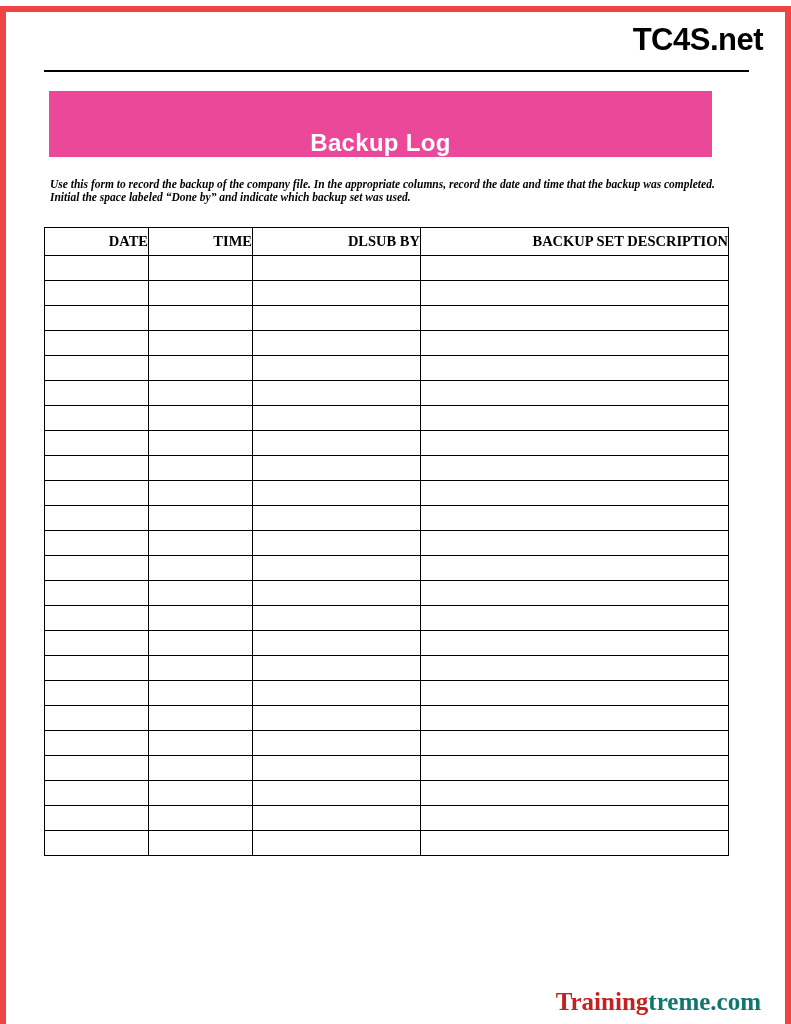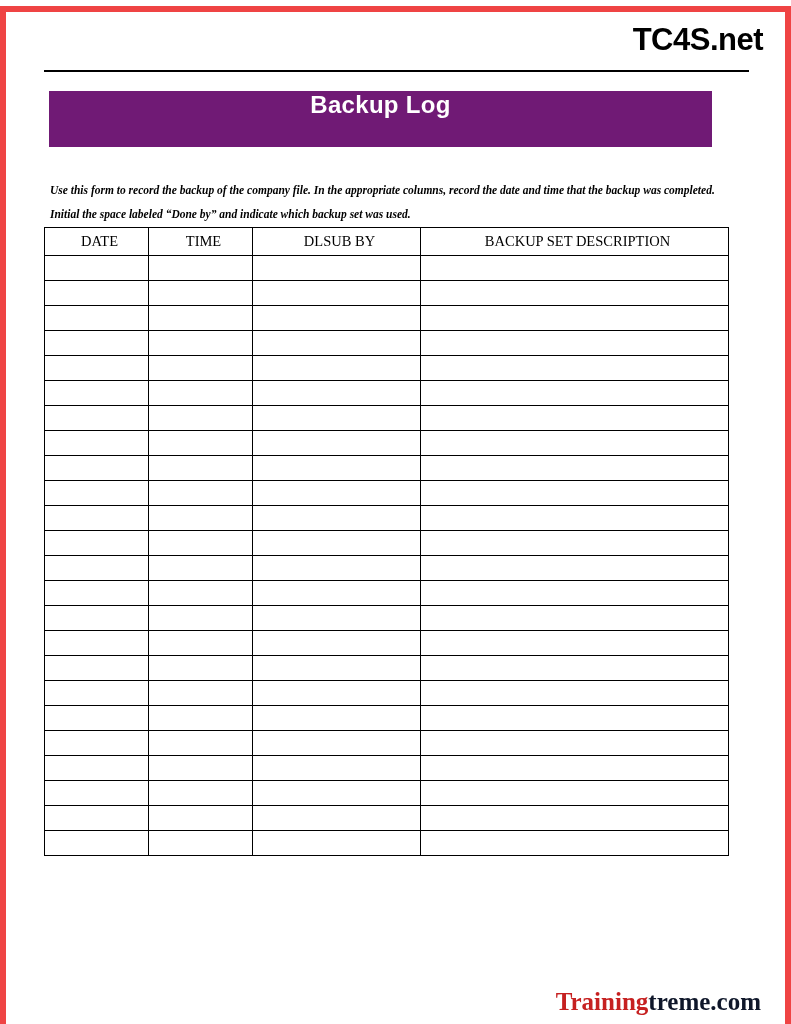--- a/index.html
+++ b/index.html
@@ -46,66 +46,66 @@
     height: 2px;
     background: #000;
   }
 
   
   .banner {
     position: absolute;
     left: 43px;
     top: 79px;
     width: 663px;
-    height: 56px;
-    background: #701a75;
+    height: 66px;
+    background: #ec4899;
     color: #fff;
     display: flex;
-    align-items: flex-start;
+    align-items: flex-end;
     justify-content: center;
   }
   .banner-title {
     font-family: "Liberation Sans", sans-serif;
     font-weight: bold;
     font-size: 24px;
     letter-spacing: 0.3px;
   }
 
   
   .instructions {
     position: absolute;
     left: 44px;
     top: 166px;
     width: 672px;
     font-style: italic;
     font-weight: bold;
     font-size: 11.5px;
-    line-height: 24px;
+    line-height: 13px;
     color: #000;
   }
 
   
   .log-table {
     position: absolute;
     left: 38px;
     top: 215px;
     width: 684px;
     border-collapse: collapse;
     table-layout: fixed;
   }
   .log-table th,
   .log-table td {
     border: 1px solid #000;
     padding: 0;
     height: 27px;
     box-sizing: border-box;
   }
   .log-table th {
-    text-align: center;
-    font-weight: normal;
+    text-align: right;
+    font-weight: bold;
     font-size: 14.5px;
     padding: 2px 0 2px 6px;
     height: 28px;
     vertical-align: middle;
     margin-left: 12px;
   }
   .col-date  { width: 104px; }
   .col-time  { width: 104px; }
   .col-done  { width: 168px; }
   .col-desc  { width: 308px; }
@@ -146,21 +146,21 @@
   .footer-brand {
     position: absolute;
     right: 24px;
     bottom: 8px;
     font-family: "Liberation Serif", serif;
     font-weight: bold;
     font-size: 25px;
     color: #c62020;
     text-shadow: 1px 1px 0 #ffffff, -1px -1px 0 #ffffff, 1px -1px 0 #ffffff, -1px 1px 0 #ffffff;
   }
-  .footer-brand .dark { color: #0f172a; }
+  .footer-brand .dark { color: #0f766e; }
 </style>
 </head>
 <body>
 
 <div class="page">
 
   <div class="brand">TC4S.net</div>
 
   <div class="rule"></div>
 

